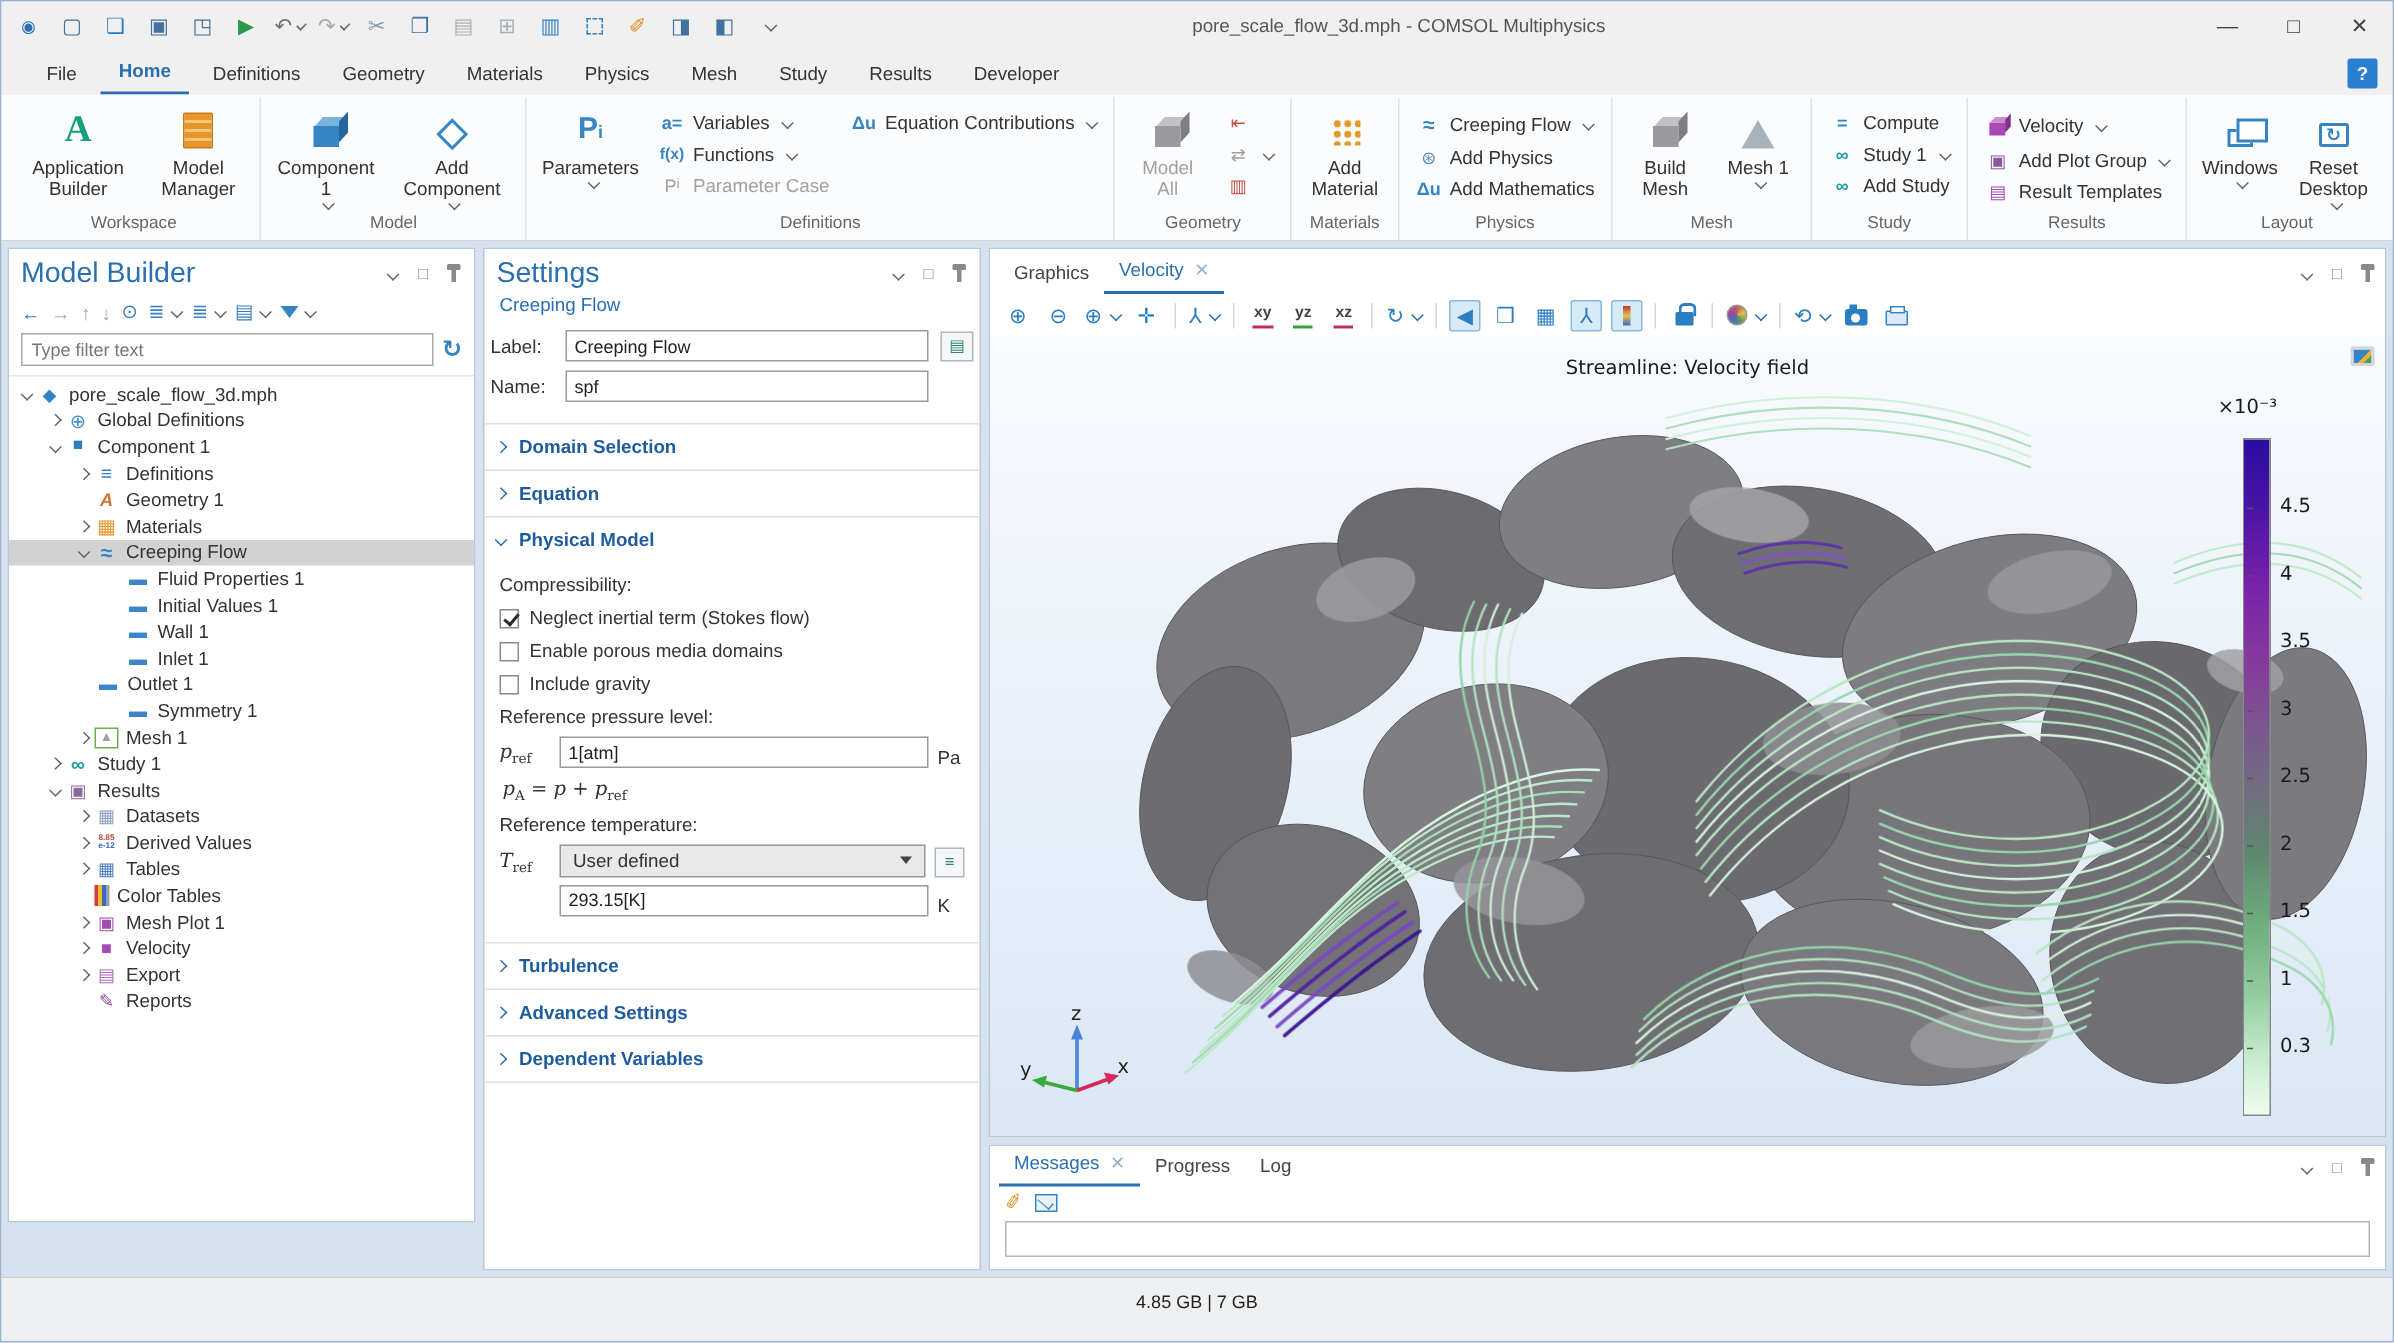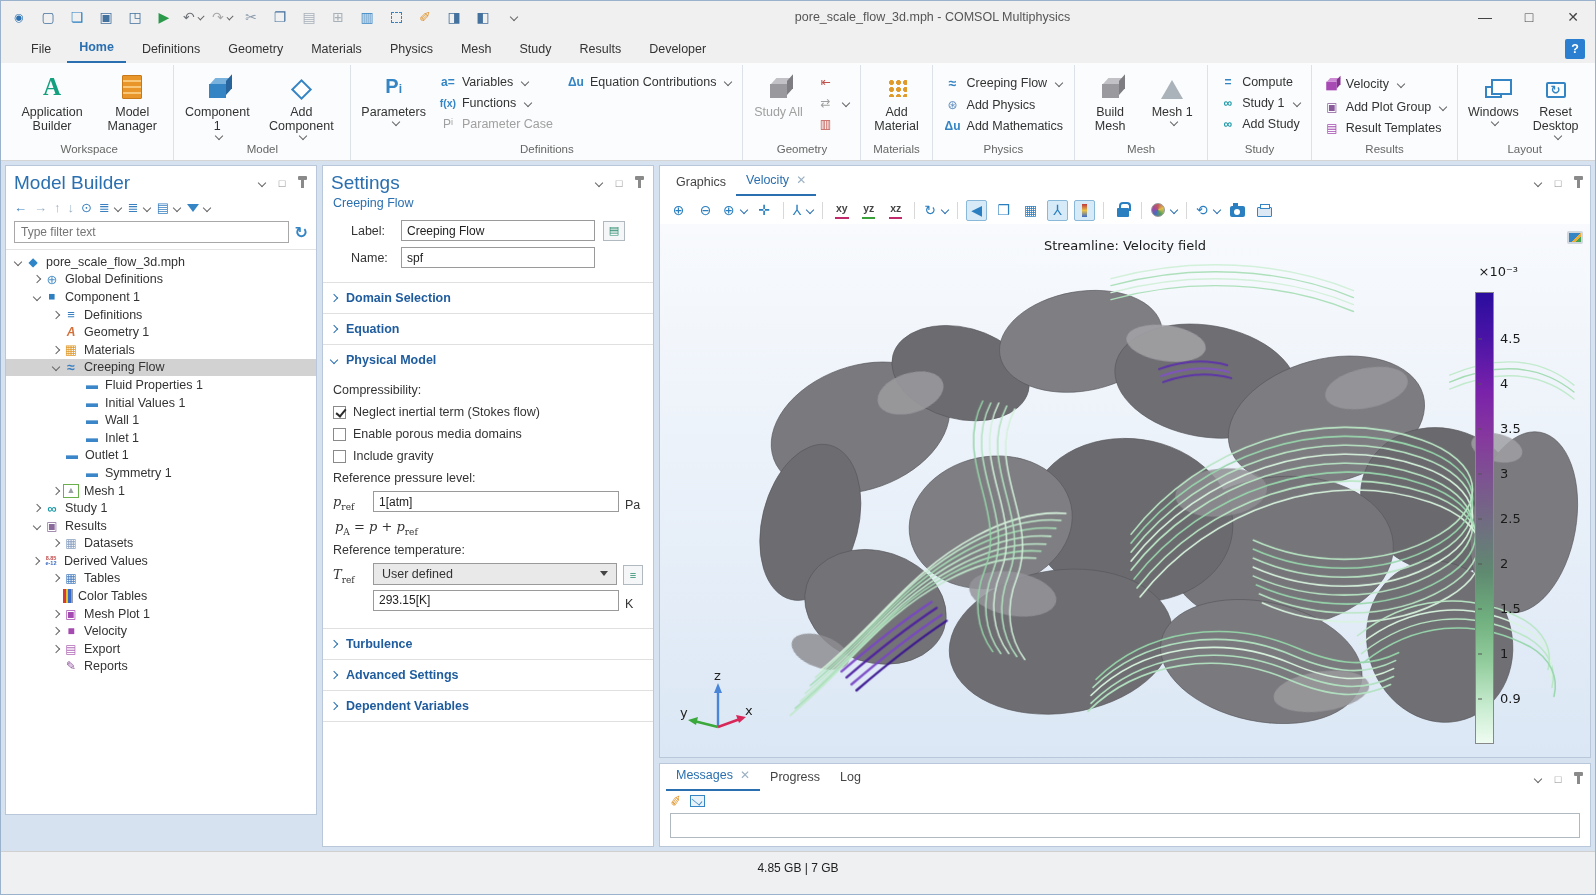--- a/index.html
+++ b/index.html
@@ -96,21 +96,21 @@
   .i-tables::before{content:"▦";color:#4a7fc0;font-size:12px}
   .i-ct{width:10px;background:linear-gradient(90deg,#d43a3a 0 25%,#e8c02a 25% 50%,#3a6ac8 50% 75%,#9aa0a8 75% 100%)}
   .i-meshplot::before{content:"▣";color:#a44ab0;font-size:12px}
   .i-vel::before{content:"■";color:#a44ab0;font-size:12px}
   .i-export::before{content:"▤";color:#b06ab8;font-size:12px}
   .i-reports::before{content:"✎";color:#8a4a9a;font-size:12px}
 
   
   .settings{width:332px;flex:none}
   .subtitle{color:#2a6fb0;padding:0 10px 8px;flex:none}
-  .sform{padding:2px 28px 8px;flex:none}
+  .sform{padding:2px 4px 8px;flex:none}
   .frow{display:flex;align-items:center;gap:8px;margin-bottom:6px}
   .flabel{width:42px;flex:none}
   .tinput{flex:1;height:21px;border:1px solid #9a9a9a;padding:0 5px;font-size:12px;font-family:inherit;color:#222;background:#fff}
   .sidebtn{width:22px;height:20px;border:1px solid #b0b8c0;background:#f4f6f8;color:#2a8a6a;font-size:11px;display:flex;align-items:center;justify-content:center}
   .sect{border-top:1px solid #e0e0e0;flex:none}
   .secthead{display:flex;align-items:center;gap:9px;padding:8px 8px;color:#1f5c9e;font-weight:bold;font-size:12.5px;cursor:default}
   .schev{width:6px;height:6px;border-right:1.6px solid #2a6fb0;border-bottom:1.6px solid #2a6fb0;flex:none}
   .schev.r{transform:rotate(-45deg)}
   .schev.d{transform:rotate(45deg)}
   .sectbody{padding:2px 10px 12px}
@@ -148,21 +148,21 @@
   .pal{width:14px;height:14px;border-radius:50%;background:conic-gradient(#c05a5a,#e0c04a,#5aa05a,#4a6ac0,#a04aa0,#c05a5a);border:1px solid #999}
   .cam{width:15px;height:11px;background:#2a7fc0;border-radius:2px;position:relative;margin-top:3px}
   .cam::before{content:"";position:absolute;left:4.5px;top:2.5px;width:6px;height:6px;border-radius:50%;background:#fff}
   .cam::after{content:"";position:absolute;left:3px;top:-3px;width:5px;height:3px;background:#2a7fc0}
   .prn{width:15px;height:10px;border:1.5px solid #3585c5;background:#dce8f4;position:relative;margin-top:4px;border-radius:1px}
   .prn::before{content:"";position:absolute;left:2.5px;top:-4px;width:8px;height:3px;background:#fff;border:1.5px solid #3585c5}
   .plotarea{flex:1;position:relative;min-height:0;overflow:hidden;background:linear-gradient(180deg,#f8fafd 0%,#dde8f5 100%)}
   .plotarea svg.scene{position:absolute;inset:0;width:100%;height:100%}
   .plottitle{position:absolute;top:14px;left:0;right:0;text-align:center;color:#1a1a1a;font-size:13px;font-family:"DejaVu Sans","Liberation Sans",sans-serif}
   .ploticon{position:absolute;top:7px;right:7px;width:16px;height:13px;background:linear-gradient(135deg,#3585c5 0 55%,#e8b03a 55% 75%,#47a457 75%);border:2px solid #cfd6de;border-radius:2px}
-  .colorbar{position:absolute;right:96px;top:68px;width:19px;height:452px;border:1px solid #888;background:linear-gradient(180deg,#2a0d9e 0%,#4a14a6 10%,#7a22aa 22%,#86389e 32%,#7c5590 42%,#6f6f80 52%,#5f8a70 62%,#6fae7e 72%,#92cc9c 82%,#c8ecd0 92%,#effcf1 100%)}
+  .colorbar{position:absolute;right:76px;top:68px;width:19px;height:452px;border:1px solid #888;background:linear-gradient(180deg,#2a0d9e 0%,#4a14a6 10%,#7a22aa 22%,#86389e 32%,#7c5590 42%,#6f6f80 52%,#5f8a70 62%,#6fae7e 72%,#92cc9c 82%,#c8ecd0 92%,#effcf1 100%)}
   .cbexp{position:absolute;right:72px;top:40px;font-size:13px;color:#1a1a1a;font-family:"DejaVu Sans","Liberation Sans",sans-serif}
   .cbtick{position:absolute;left:24px;transform:translateY(-50%);font-size:13px;color:#1a1a1a;font-family:"DejaVu Sans","Liberation Sans",sans-serif}
   .cbtick::before{content:"";position:absolute;left:-22px;top:50%;width:4px;height:1px;background:#555}
   .triad{position:absolute;left:18px;bottom:14px}
   .triad text{font-size:13px;fill:#222;font-family:"DejaVu Sans","Liberation Sans",sans-serif}
 
   
   .messages{height:84px;flex:none}
   .msgbar{display:flex;align-items:center;gap:8px;padding:2px 10px;flex:none}
   .broom{color:#e0922a;font-size:14px;transform:rotate(-10deg)}
@@ -301,21 +301,21 @@
       </div>
       <div class="rlabel">Definitions</div>
     </div>
 
     <div class="rgroup">
       <div class="rbody">
         <div class="bigbtn dim">
           <span class="bicon">
               <span class="cube3d gray"></span>
             </span>
-          <span>Study All</span>
+          <span>Model All</span>
         </div>
         <div class="smallcol">
           <div class="smallbtn">
               <span class="sicon" style="color:#c0504a">⇤</span>
             </div>
           <div class="smallbtn dim">
               <span class="sicon dim">⇄</span>
               <span class="car"></span>
             </div>
           <div class="smallbtn">
@@ -548,21 +548,21 @@
         <div class="trow" style="padding-left:23px">
             <span class="xp d"></span>
             <span class="ti i-results"></span>
             <span>Results</span>
           </div>
         <div class="trow" style="padding-left:42px">
             <span class="xp r"></span>
             <span class="ti i-data"></span>
             <span>Datasets</span>
           </div>
-        <div class="trow" style="padding-left:22px">
+        <div class="trow" style="padding-left:42px">
             <span class="xp r"></span>
             <span class="ti i-derived"></span>
             <span>Derived Values</span>
           </div>
         <div class="trow" style="padding-left:42px">
             <span class="xp r"></span>
             <span class="ti i-tables"></span>
             <span>Tables</span>
           </div>
         <div class="trow" style="padding-left:57px">
@@ -861,21 +861,21 @@
           <div class="cbexp">×10⁻³</div>
           <div class="colorbar">
             <span class="cbtick" style="top:10%">4.5</span>
             <span class="cbtick" style="top:20%">4</span>
             <span class="cbtick" style="top:30%">3.5</span>
             <span class="cbtick" style="top:40%">3</span>
             <span class="cbtick" style="top:50%">2.5</span>
             <span class="cbtick" style="top:60%">2</span>
             <span class="cbtick" style="top:70%">1.5</span>
             <span class="cbtick" style="top:80%">1</span>
-            <span class="cbtick" style="top:90%">0.9</span>
+            <span class="cbtick" style="top:90%">0.3</span>
           </div>
           <svg class="triad" width="74" height="74" viewBox="0 0 74 74">
             <line x1="40" y1="58" x2="40" y2="22" stroke="#4a86d8" stroke-width="2.4"></line>
             <polygon points="40,14 36,24 44,24" fill="#4a86d8"></polygon>
             <line x1="40" y1="58" x2="62" y2="50" stroke="#d8285a" stroke-width="2.4"></line>
             <polygon points="68,48 58,46 61,54" fill="#d8285a"></polygon>
             <line x1="40" y1="58" x2="16" y2="52" stroke="#3aa83a" stroke-width="2.4"></line>
             <polygon points="10,51 20,48 18,56" fill="#3aa83a"></polygon>
             <text x="36" y="11">z</text>
             <text x="67" y="46">x</text>

